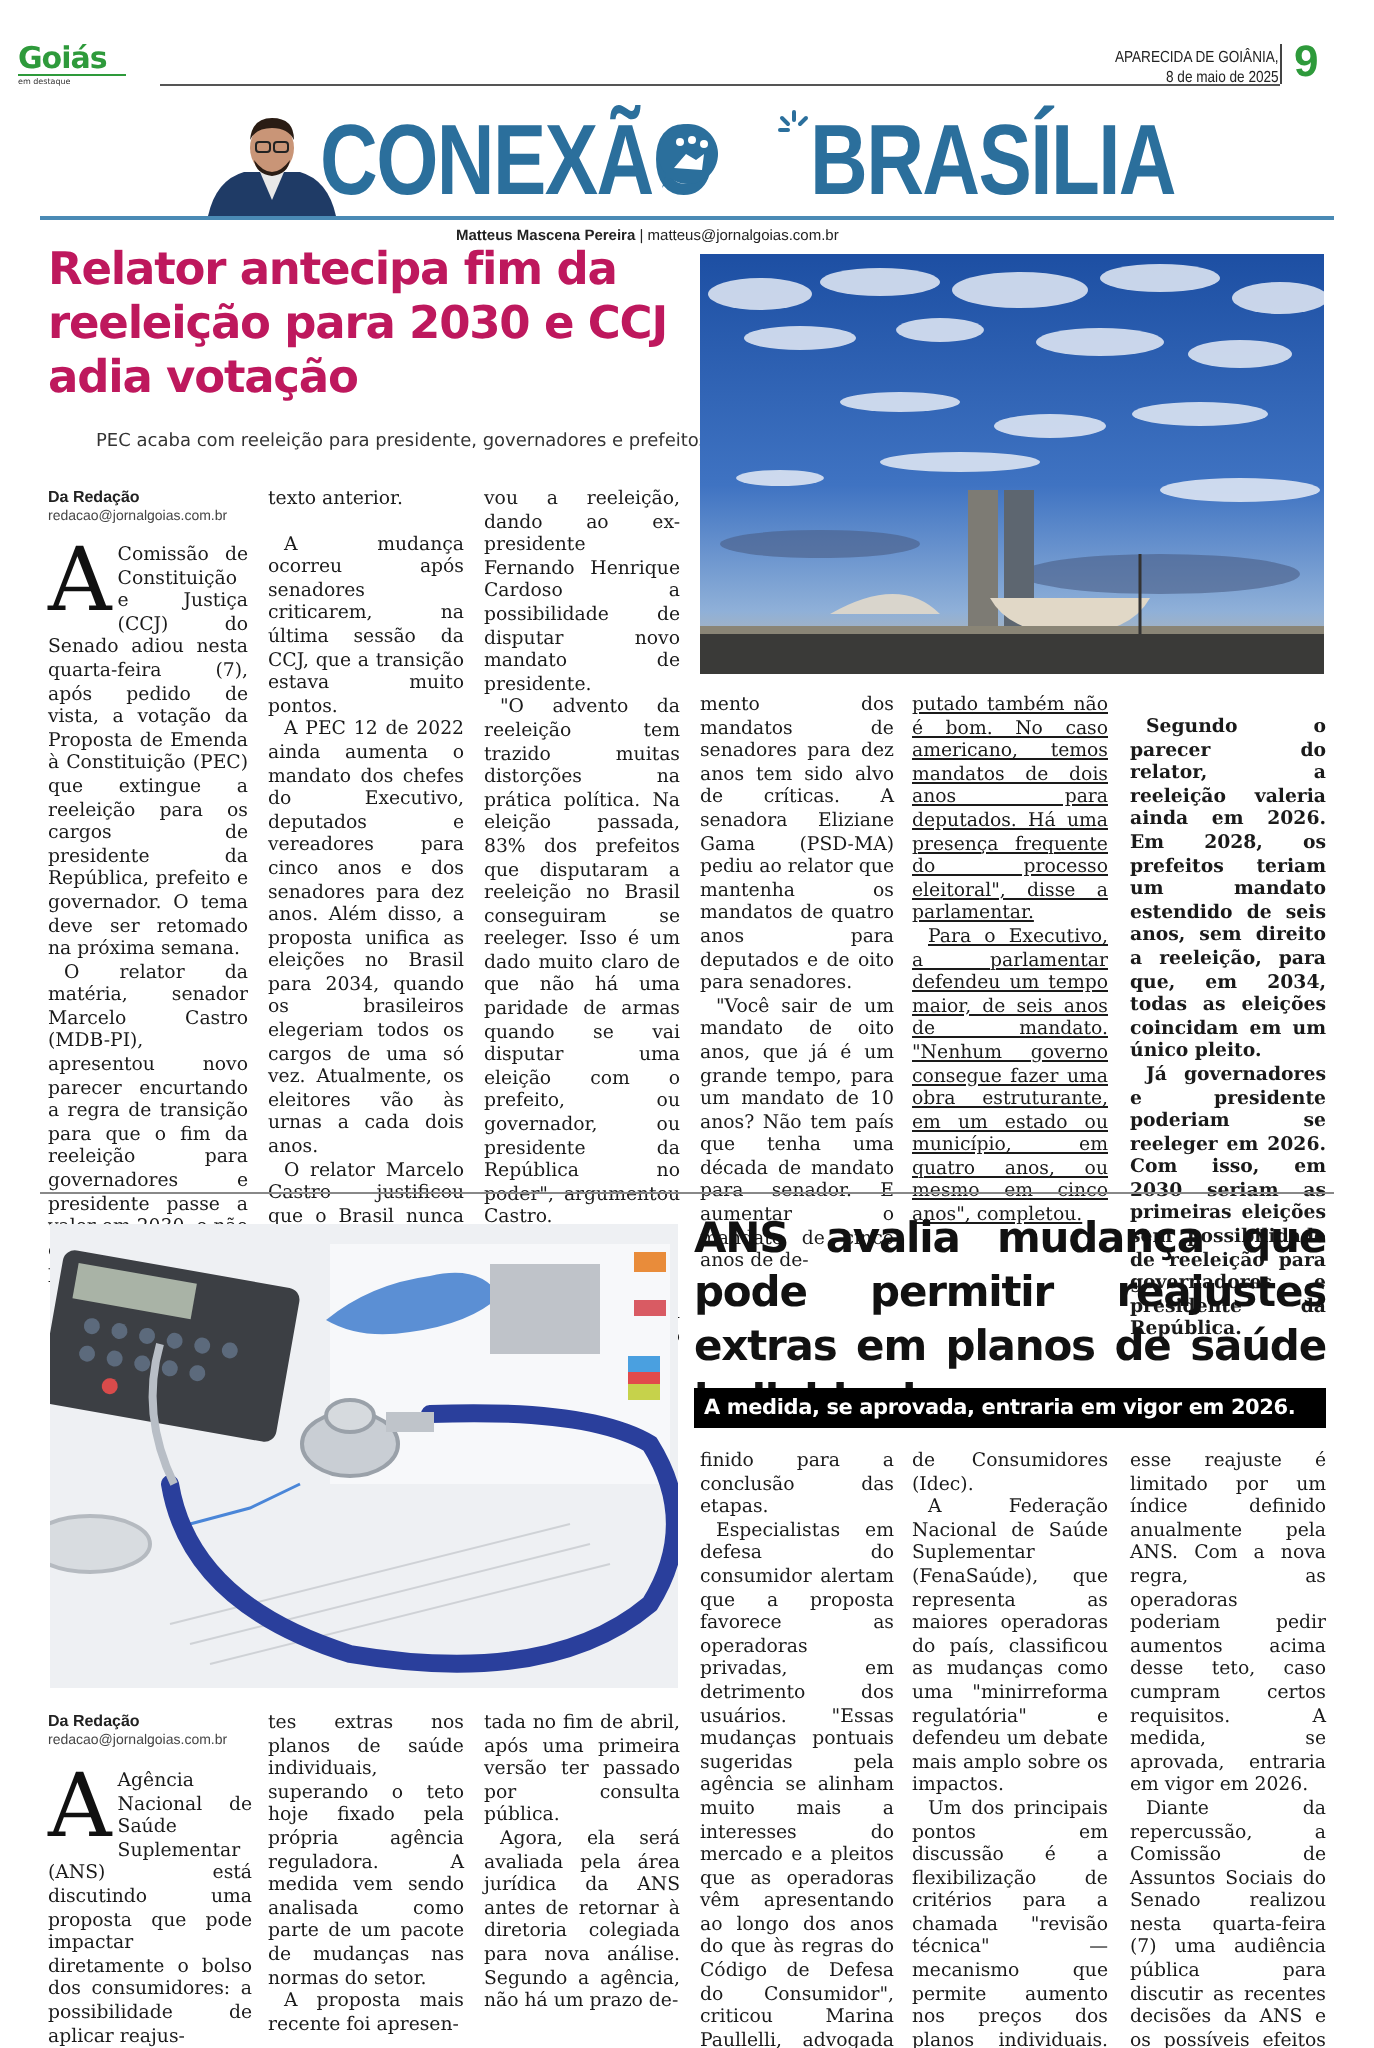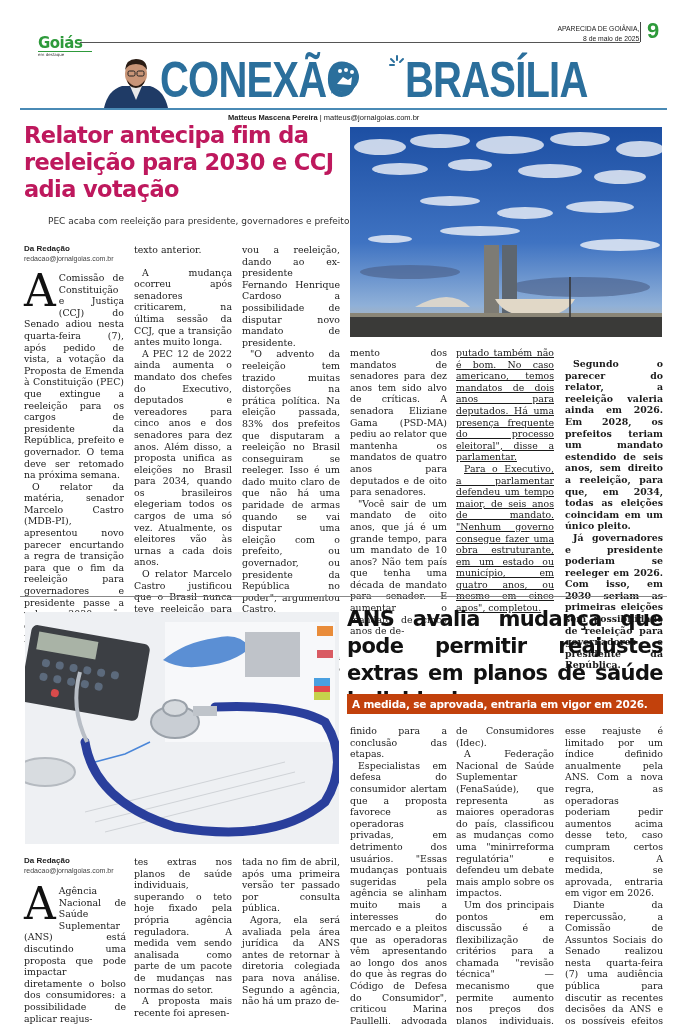--- a/index.html
+++ b/index.html
@@ -1,20 +1,20 @@
 <!DOCTYPE html>
 <html><head>
 <meta charset="utf-8">
 <style>
   html, body { margin: 0; padding: 0; background: #ffffff; }
   body { width: 687px; height: 1024px; position: relative; overflow: hidden; font-family: "DejaVu Serif", serif; color: #1a1a1a; }
   .abs { position: absolute; }
 
   
-  .logo { left: 38px; top: 22px; width: 54px; height: 24px; margin-top: 14px; }
+  .logo { left: 9px; top: 22px; width: 54px; height: 24px; }
   .logo .goias { font-family: "DejaVu Sans", sans-serif; font-weight: bold; font-size: 15px; color: #2e9a3b; letter-spacing: -0.5px; line-height: 14px; }
   .logo .sub { font-family: "DejaVu Sans", sans-serif; font-size: 4px; color: #333; line-height: 5px; border-top: 1px solid #2e9a3b; margin-top: 1px; }
   .top-rule { left: 80px; top: 42px; width: 560px; height: 1px; background: #555; }
   .dateline { right: 48px; top: 24px; text-align: right; font-family: "Liberation Sans", sans-serif; font-size: 8px; line-height: 10px; color: #222; transform: scaleX(0.85); transform-origin: right; }
   .pipe { left: 640px; top: 22px; width: 1px; height: 20px; background: #444; }
   .page-num { left: 647px; top: 18px; font-family: "Liberation Sans", sans-serif; font-weight: bold; font-size: 22px; color: #2e9a3b; }
   .avatar { left: 100px; top: 56px; width: 72px; height: 52px; }
   .banner-title { top: 52px; font-family: "Liberation Sans", sans-serif; font-weight: bold; font-size: 50px; color: #2b6f9c; letter-spacing: -1px; line-height: 56px; transform: scaleX(0.8); transform-origin: left; }
   .t-conexao { left: 160px; }
   .t-brasilia { left: 405px; }
@@ -46,21 +46,21 @@
   .a1c3 { left: 242px; top: 244px; width: 98px; }
   .a1c4 { left: 350px; top: 347px; width: 97px; }
   .a1c5 { left: 456px; top: 347px; width: 98px; text-decoration: underline; }
   .a1c6 { left: 565px; top: 358px; width: 98px; font-weight: bold; }
 
   .section-rule { left: 20px; top: 596px; width: 647px; height: 1px; background: #888; }
 
   
   .photo2 { left: 25px; top: 612px; width: 314px; height: 232px; overflow: hidden; }
   .h2 { left: 347px; top: 606px; width: 316px; font-family: "DejaVu Sans", sans-serif; font-weight: bold; font-size: 21px; line-height: 27px; color: #111; letter-spacing: -0.6px; text-align: justify; }
-  .deck2 { left: 347px; top: 694px; width: 316px; height: 20px; background: #c2410c; color: #fff; font-family: "DejaVu Sans", sans-serif; font-weight: bold; font-size: 10.5px; line-height: 20px; padding-left: 5px; box-sizing: border-box; white-space: nowrap; letter-spacing: -0.2px; }
+  .deck2 { left: 347px; top: 694px; width: 316px; height: 20px; background: #000000; color: #fff; font-family: "DejaVu Sans", sans-serif; font-weight: bold; font-size: 10.5px; line-height: 20px; padding-left: 5px; box-sizing: border-box; white-space: nowrap; letter-spacing: -0.2px; }
   .credit2 { left: 24px; top: 856px; }
   .a2c1 { left: 24px; top: 885px; width: 102px; }
   .a2c2 { left: 134px; top: 856px; width: 98px; }
   .a2c3 { left: 242px; top: 856px; width: 98px; }
   .a2c4 { left: 350px; top: 725px; width: 97px; }
   .a2c5 { left: 456px; top: 725px; width: 98px; }
   .a2c6 { left: 565px; top: 725px; width: 98px; }
 </style>
 </head>
 <body>
@@ -158,21 +158,21 @@
   <div class="mail">redacao@jornalgoias.com.br</div>
 </div>
 
 <div class="abs col a1c1">
   <p class="noind"><span class="dropcap">A</span><span>Comissão de Constituição e Justiça (CCJ) do Senado adiou nesta quarta-feira (7), após pedido de vista, a votação da Proposta de Emenda à Constituição (PEC) que extingue a reeleição para os cargos de presidente da República, prefeito e governador. O tema deve ser retomado na próxima semana.</span></p>
   <p>O relator da matéria, senador Marcelo Castro (MDB-PI), apresentou novo parecer encurtando a regra de transição para que o fim da reeleição para governadores e presidente passe a valer em 2030, e não em 2034, como previa o</p>
 </div>
 <div class="abs col a1c2">
   <p class="noind">texto anterior.</p>
   <div class="gap"></div>
-  <p>A mudança ocorreu após senadores criticarem, na última sessão da CCJ, que a transição antes muito longa.</p>
+  <p>A mudança ocorreu após senadores criticarem, na última sessão da CCJ, que a transição estava muito pontos.</p>
   <p>A PEC 12 de 2022 ainda aumenta o mandato dos chefes do Executivo, deputados e vereadores para cinco anos e dos senadores para dez anos. Além disso, a proposta unifica as eleições no Brasil para 2034, quando os brasileiros elegeriam todos os cargos de uma só vez. Atualmente, os eleitores vão às urnas a cada dois anos.</p>
   <p>O relator Marcelo Castro justificou que o Brasil nunca teve reeleição para cargos do Executivo antes de 1997, quando o Parlamento apro-</p>
 </div>
 <div class="abs col a1c3">
   <p class="noind">vou a reeleição, dando ao ex-presidente Fernando Henrique Cardoso a possibilidade de disputar novo mandato de presidente.</p>
   <p>"O advento da reeleição tem trazido muitas distorções na prática política. Na eleição passada, 83% dos prefeitos que disputaram a reeleição no Brasil conseguiram se reeleger. Isso é um dado muito claro de que não há uma paridade de armas quando se vai disputar uma eleição com o prefeito, ou governador, ou presidente da República no poder", argumentou Castro.</p>
   <div class="gap"></div>
   <h4>Críticas</h4>
   <div class="gap"></div>
   <p>Apesar do fim da reeleição ter amplo apoio da CCJ, o au-</p>

